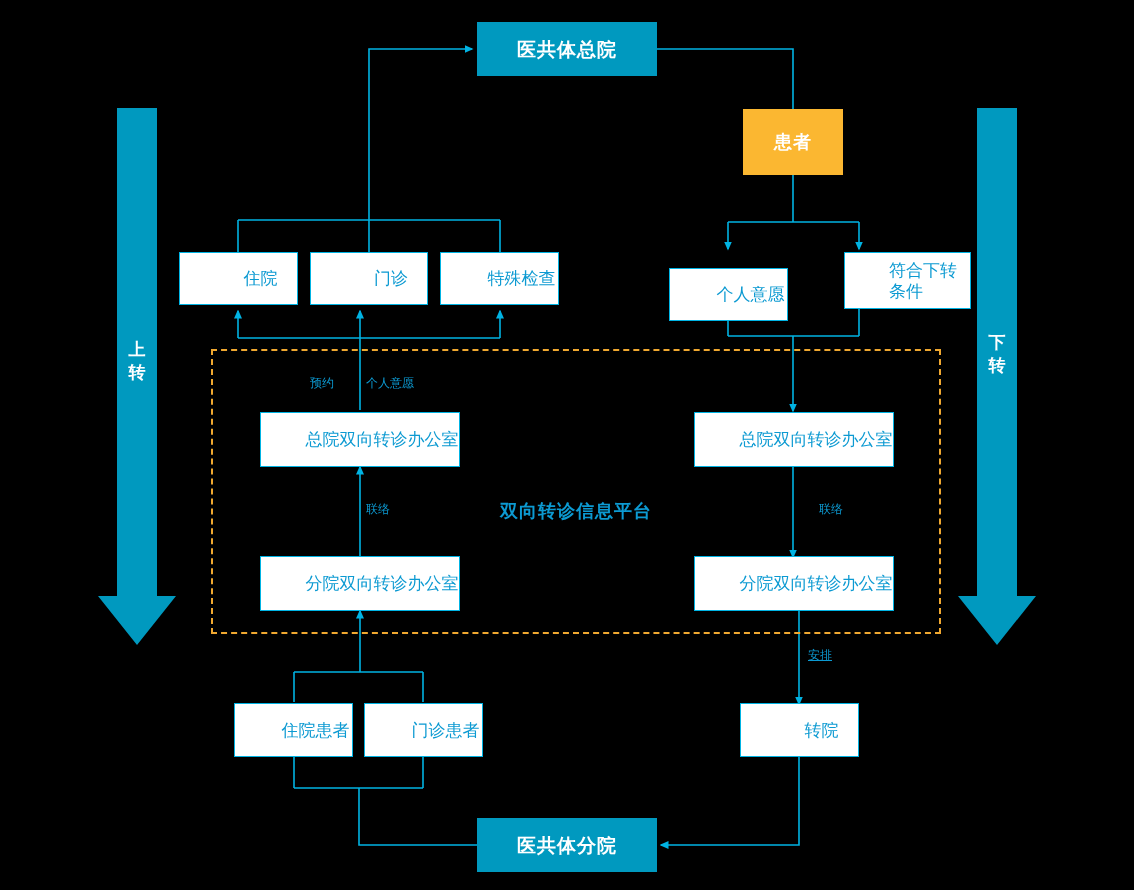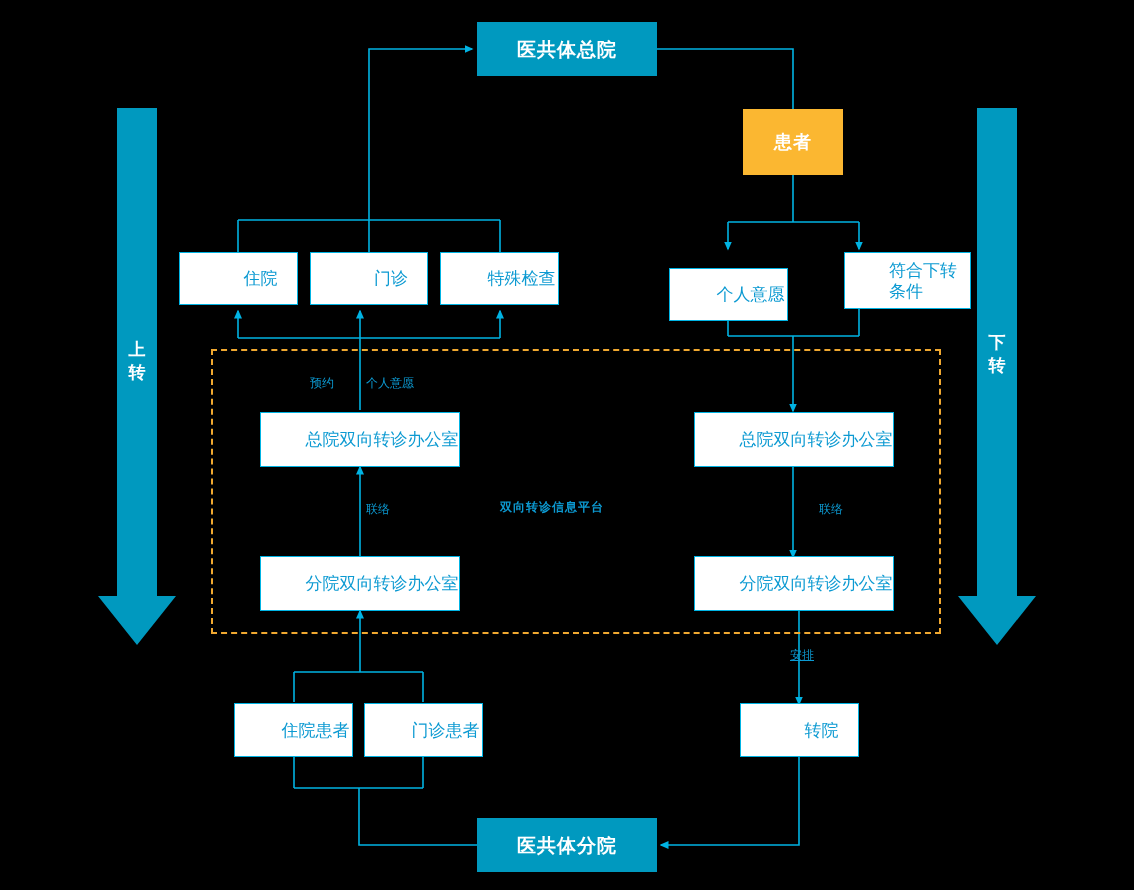--- a/index.html
+++ b/index.html
@@ -56,21 +56,21 @@
   }
   .dashed-region {
     position: absolute;
     box-sizing: border-box;
     border: 2px dashed #f0a830;
     background: transparent;
   }
   .platform-title {
     position: absolute;
     color: #0c9ad2;
-    font-size: 12px;
+    font-size: 18px;
     font-weight: bold;
     letter-spacing: 1px;
     white-space: nowrap;
   }
   .edge-label {
     position: absolute;
     color: #0c9ad2;
     font-size: 12px;
     white-space: nowrap;
   }
@@ -186,15 +186,15 @@
   <div class="node node-teal" style="left:477px; top:818px; width:180px; height:54px;">医共体分院</div>
 
   <div class="edge-label" style="left:310px; top:375px;">预约</div>
 
   <div class="edge-label" style="left:366px; top:375px; color:#0c9ad2;">个人意愿</div>
 
   <div class="edge-label" style="left:366px; top:501px;">联络</div>
 
   <div class="edge-label" style="left:819px; top:501px;">联络</div>
 
-  <div class="edge-label" style="left:790px; top:647px;text-decoration:underline;">安排</div>
+  <div class="edge-label" style="left:808px; top:647px;text-decoration:underline;">安排</div>
 
 </div>
 
 </body></html>

